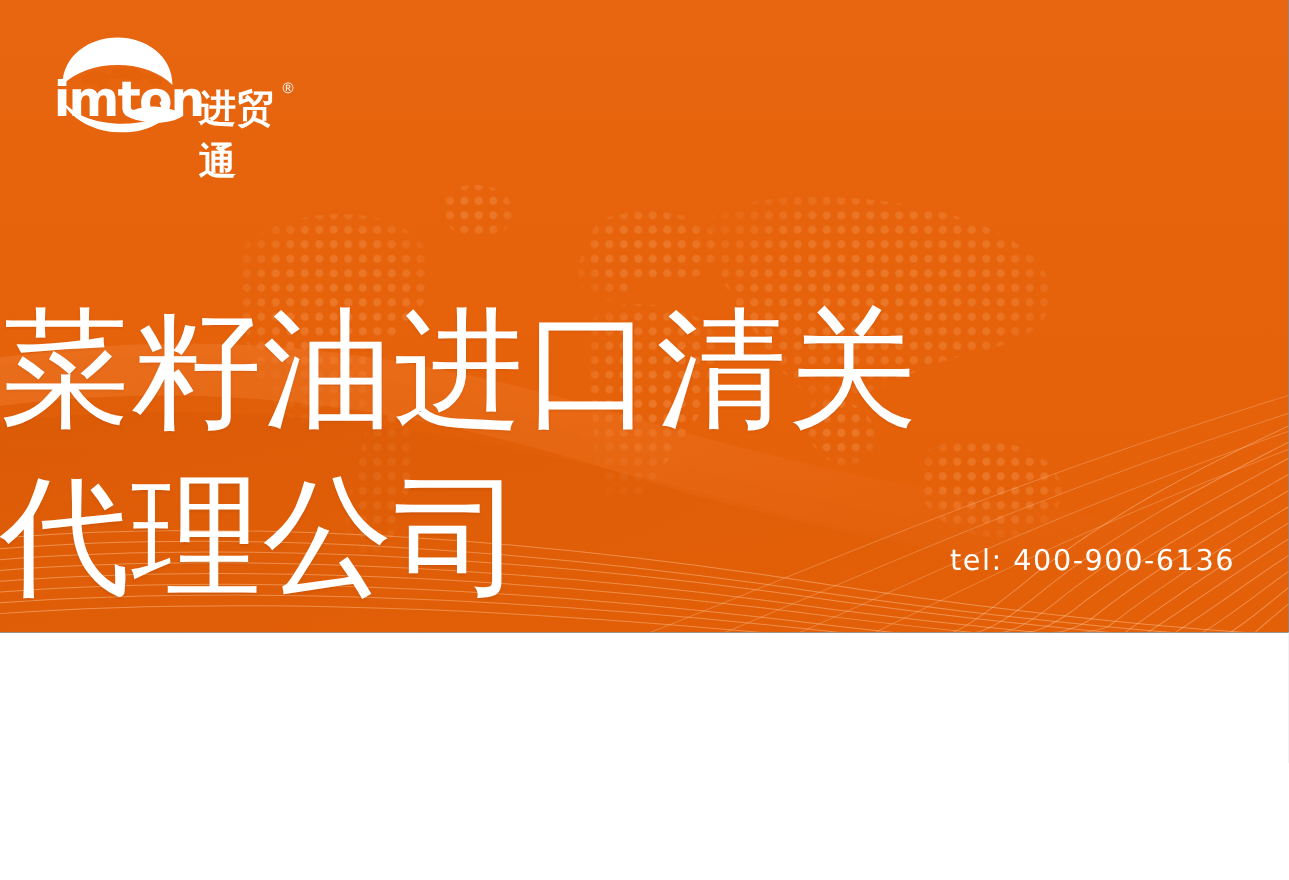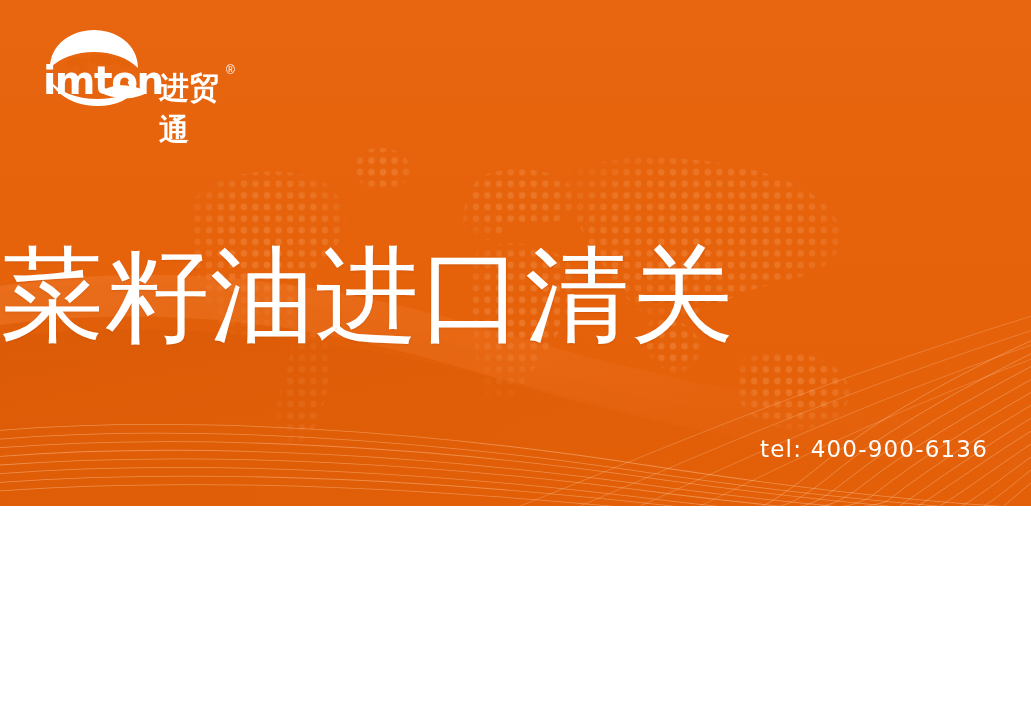--- a/index.html
+++ b/index.html
@@ -249,17 +249,18 @@
                  C104 62 108 64 110 67 C104 71 94 73 84 72 C76 71 68 69 64 66 Z"></path>
       </g>
     </svg>
     <div class="logo-word">imton</div>
     <div class="logo-cn">进贸通</div>
     <div class="logo-reg">®</div>
   </div>
 
   <div class="headline">
     <span class="ln">菜籽油进口清关</span>
+    <span class="ln">代理公司</span>
   </div>
 
   <div class="tel">tel: 400-900-6136</div>
 
 </div>
 
 </body></html>

